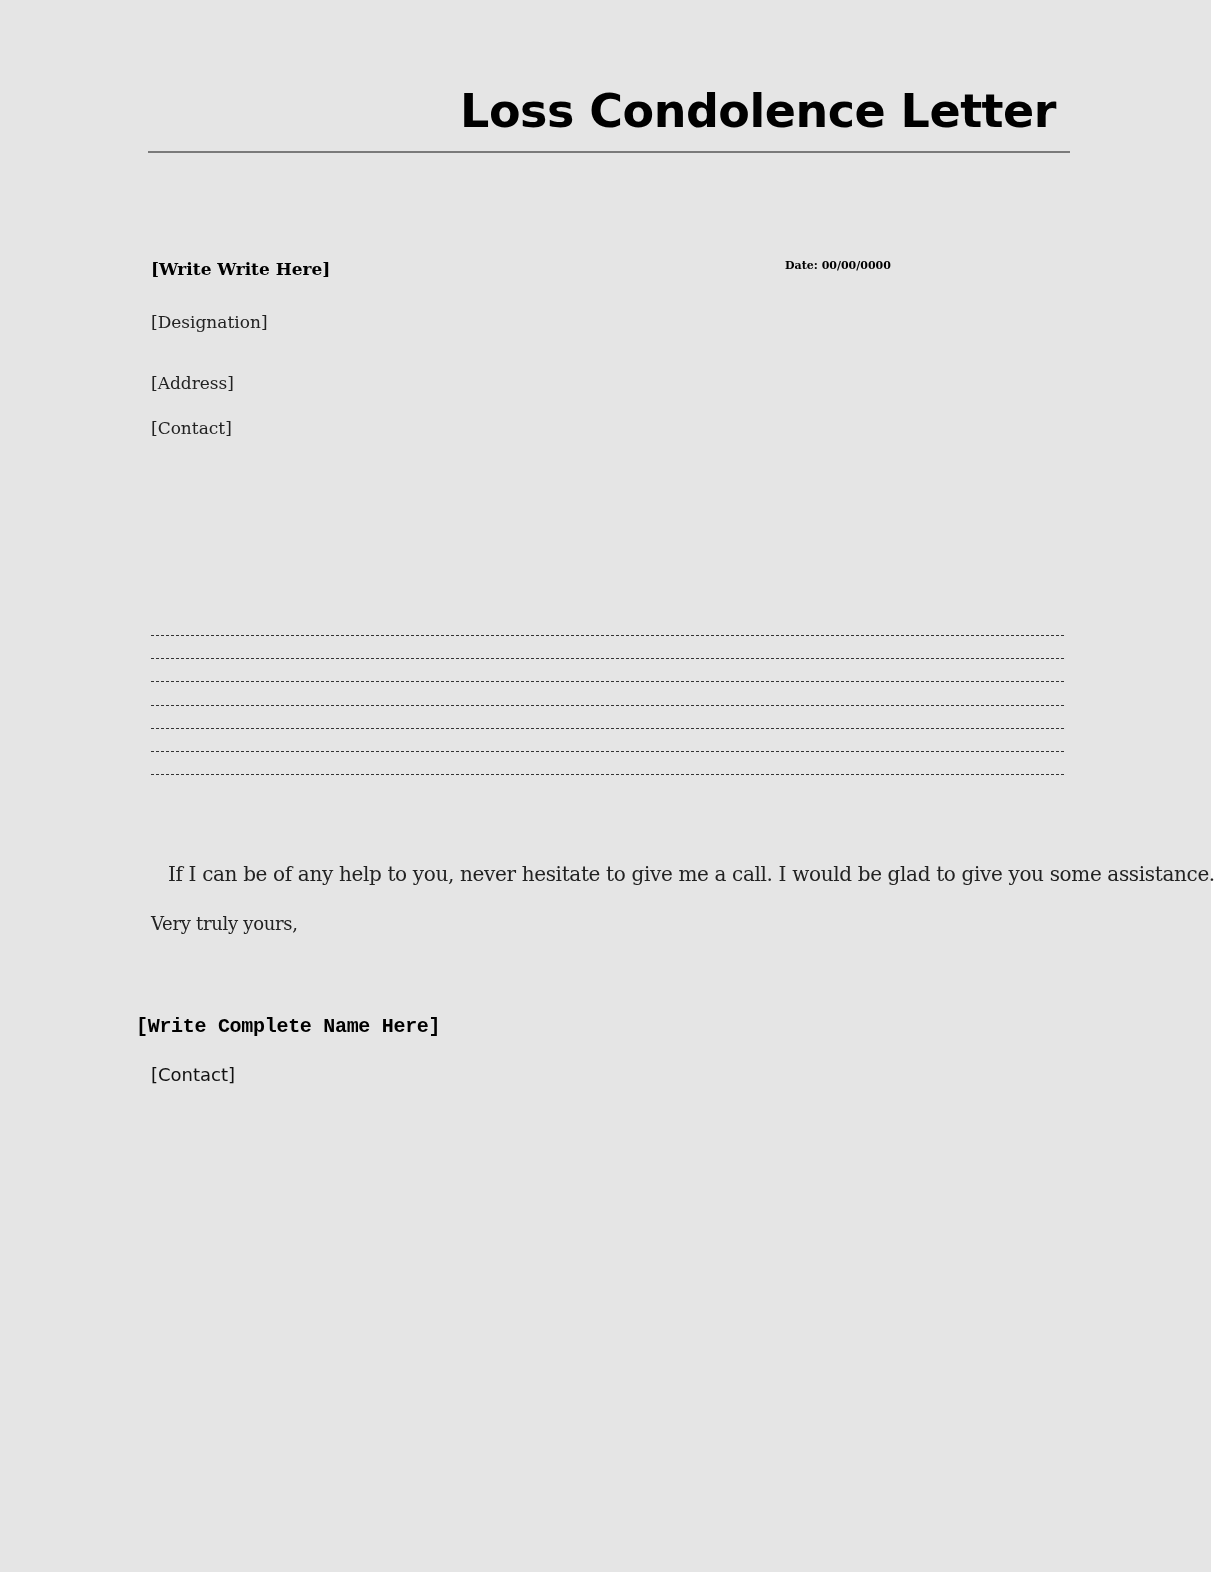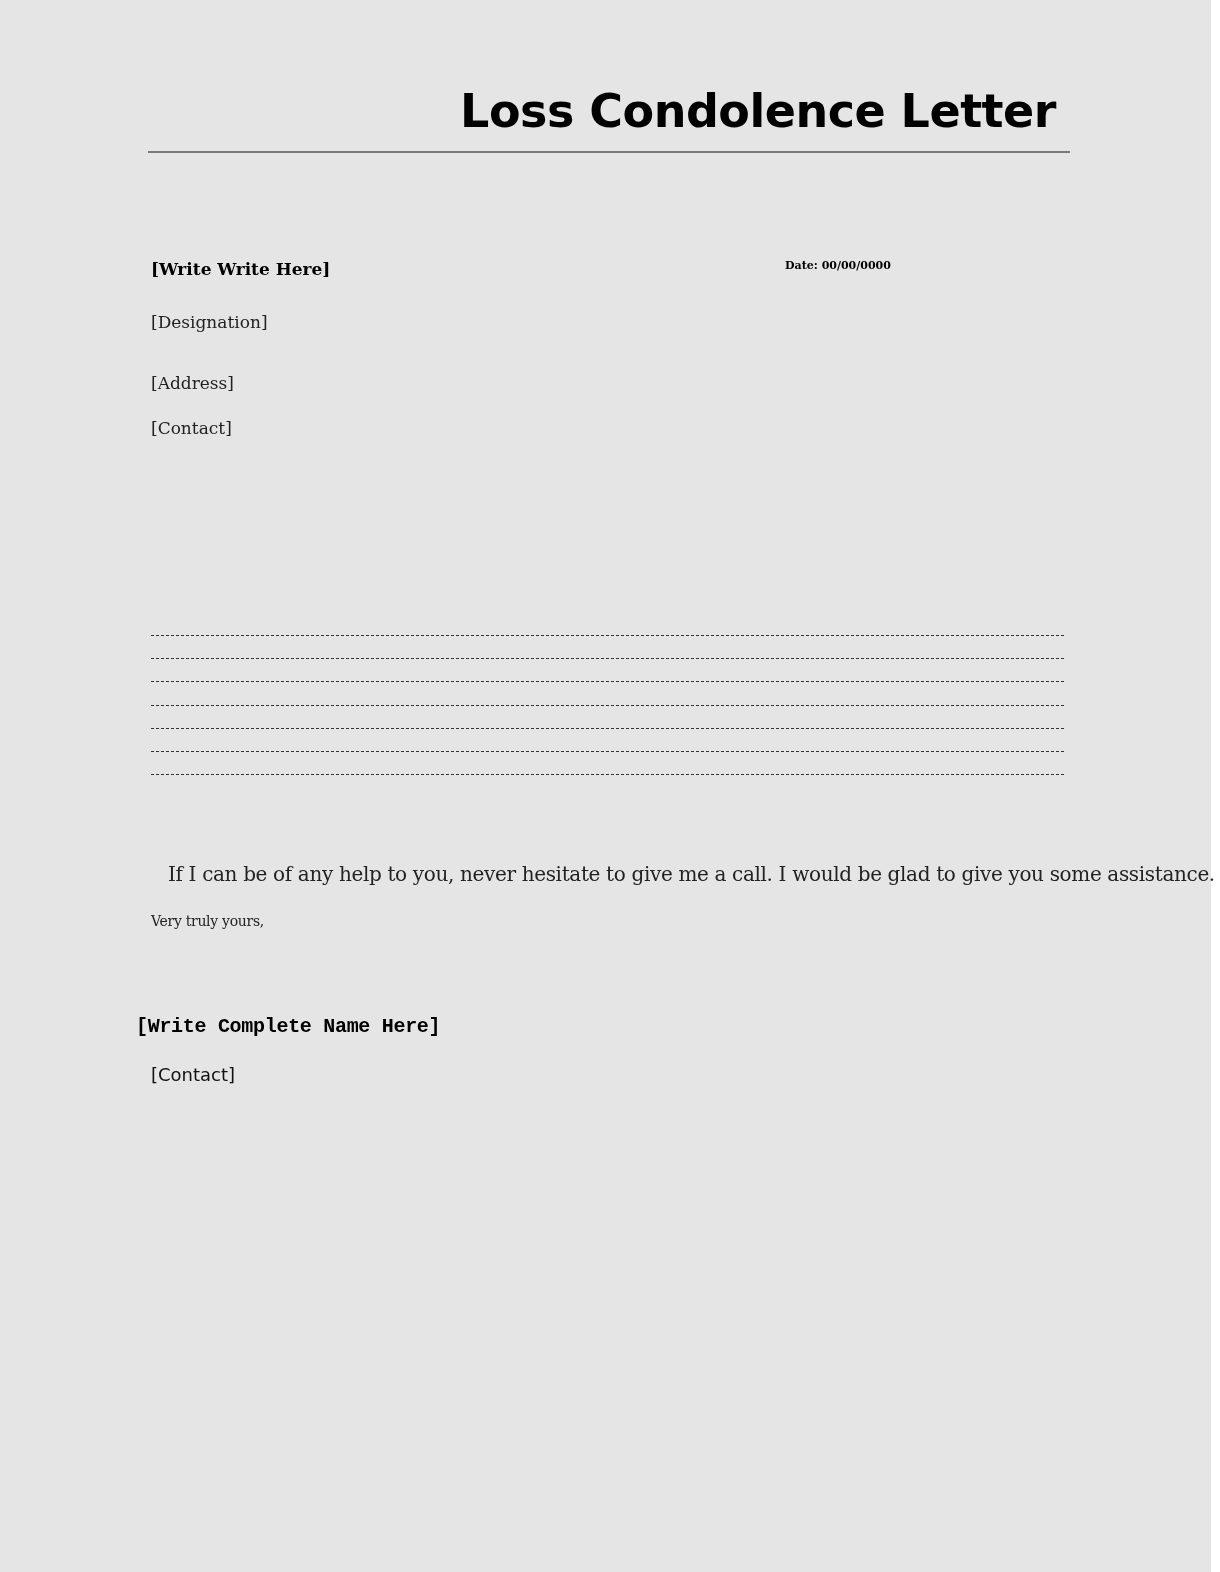--- a/index.html
+++ b/index.html
@@ -88,21 +88,21 @@
       top: 862px;
       font-size: 20px;
       color: #222;
       white-space: nowrap;
       letter-spacing: -0.35px;
     }
     .valediction {
       position: absolute;
       left: 151px;
       top: 913px;
-      font-size: 14px;
+      font-size: 18px;
       color: #222;
       white-space: nowrap;
       letter-spacing: -0.3px;
     }
     .sign-name {
       position: absolute;
       left: 136px;
       top: 1015px;
       font-family: Liberation Mono, monospace;
       font-weight: bold;

